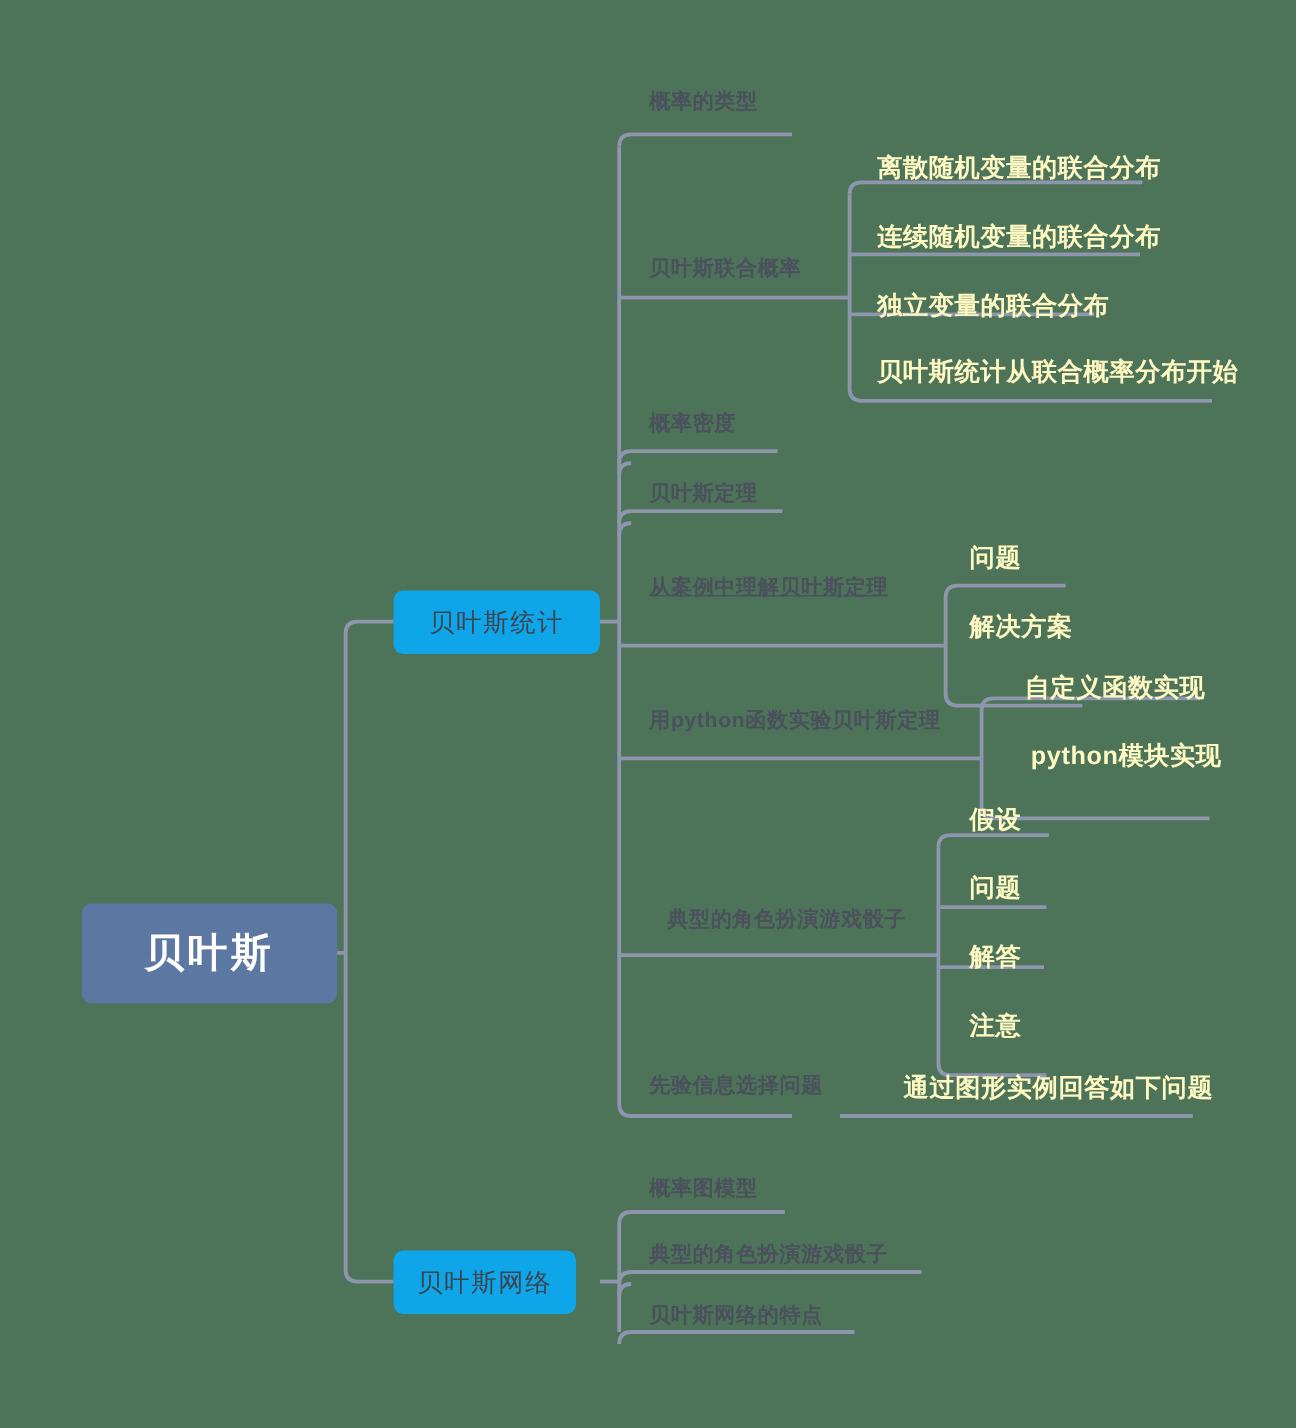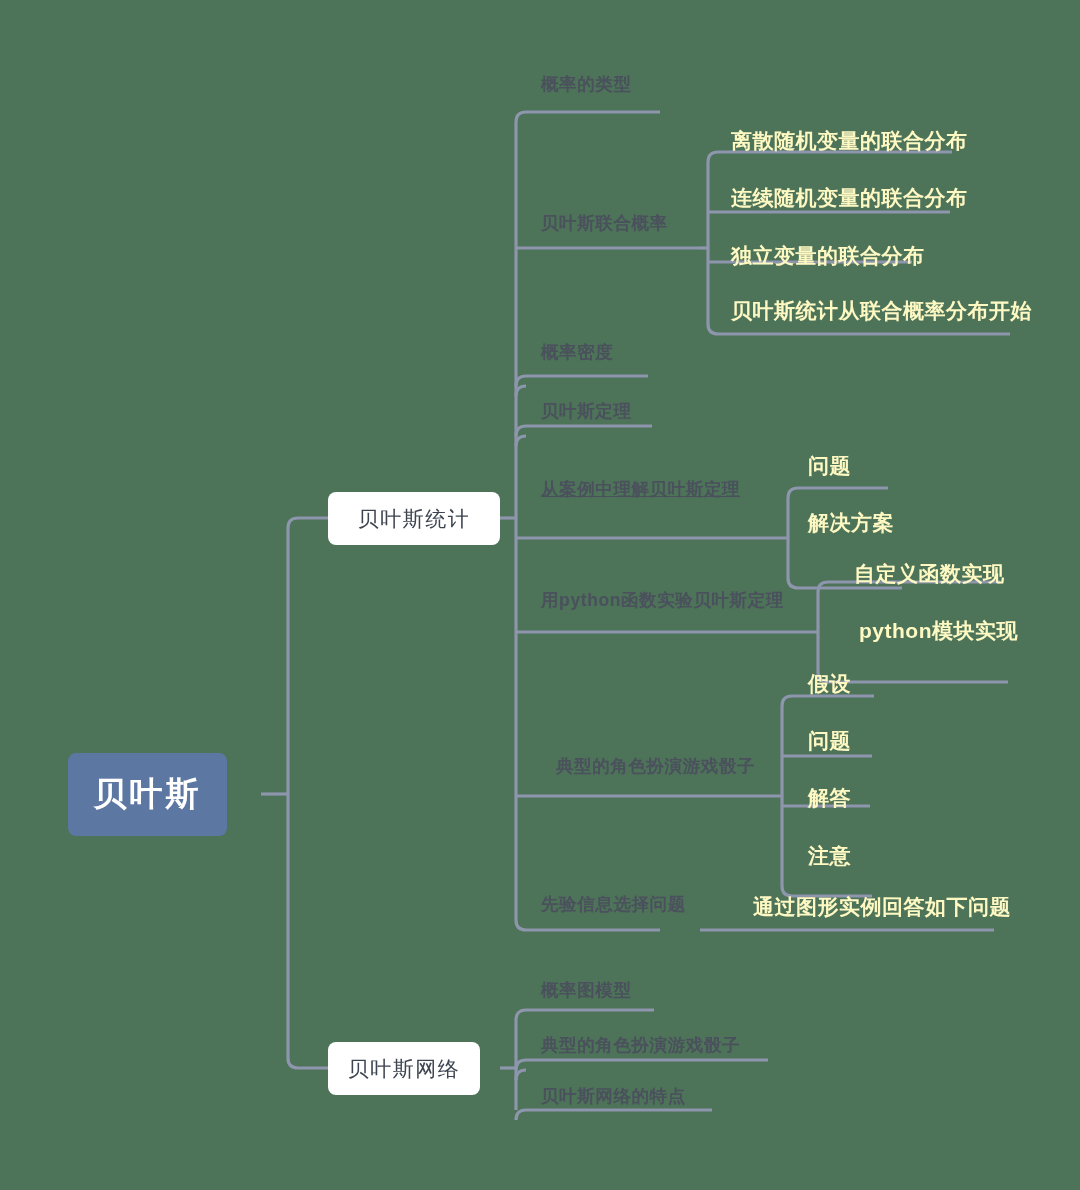--- a/index.html
+++ b/index.html
@@ -39,25 +39,25 @@
   }
   .node-root {
     background: #5c77a1;
     border-radius: 8px;
     color: #ffffff;
     font-size: 33px;
     font-weight: bold;
     letter-spacing: 3px;
     left: 68px;
     top: 753px;
-    width: 159px;
+    width: 213px;
     height: 83px;
   }
   .node-branch {
-    background: #ffffff;
+    background: #0ea5e9;
     border-radius: 8px;
     color: #3d4450;
     font-size: 21px;
     letter-spacing: 1.5px;
     height: 53px;
   }
   .node-branch.b0 { left: 328px; top: 492px; width: 172px; }
   .node-branch.b1 { left: 328px; top: 1042px; width: 152px; }
 
   .topic {

